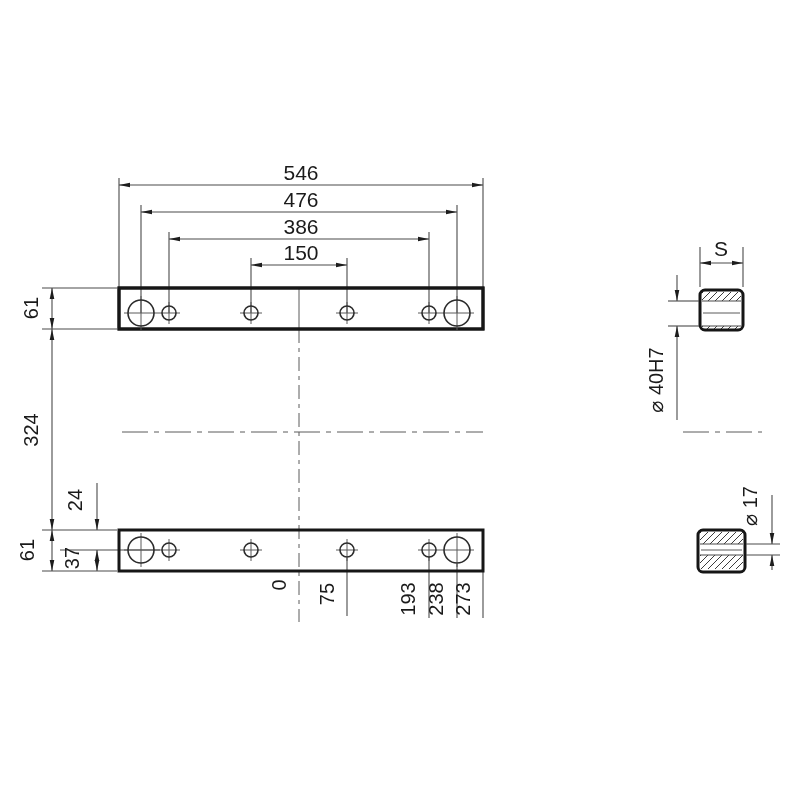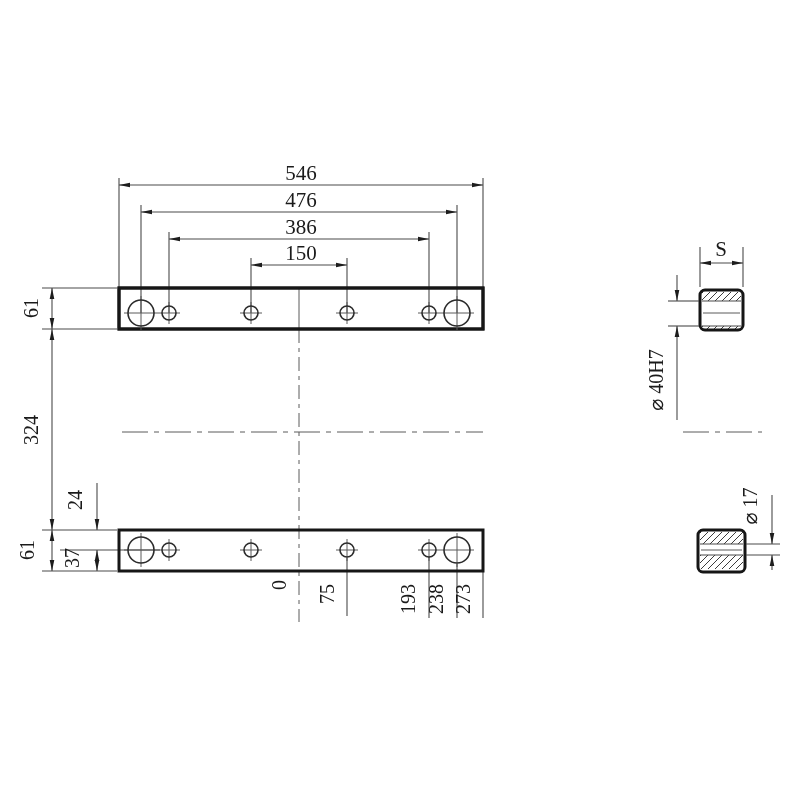--- a/index.html
+++ b/index.html
@@ -1,17 +1,17 @@
 <!DOCTYPE html>
 <html><head>
 <meta charset="utf-8">
 <style>
   html,body{margin:0;padding:0;background:#ffffff;}
   .stage{position:relative;width:800px;height:800px;background:#ffffff;overflow:hidden;
-         font-family:Liberation Serif, serif;}
+         font-family:Liberation Sans, sans-serif;}
   .hatch{position:absolute;z-index:1;
          background:repeating-linear-gradient(135deg,#3c3c3c 0 1px,transparent 1px 5px);}
   svg{position:absolute;left:0;top:0;z-index:2;}
   .thin{stroke:#4a4a4a;stroke-width:1.1;fill:none;}
   .cl{stroke:#5a5a5a;stroke-width:1;fill:none;}
   .thick{stroke:#161616;stroke-width:3;}
   .circ{stroke:#2b2b2b;stroke-width:1.6;fill:none;}
   .arw{fill:#1d1d1d;stroke:none;}
   text{fill:#1a1a1a;}
   .dimtxt{font-size:21px;}

